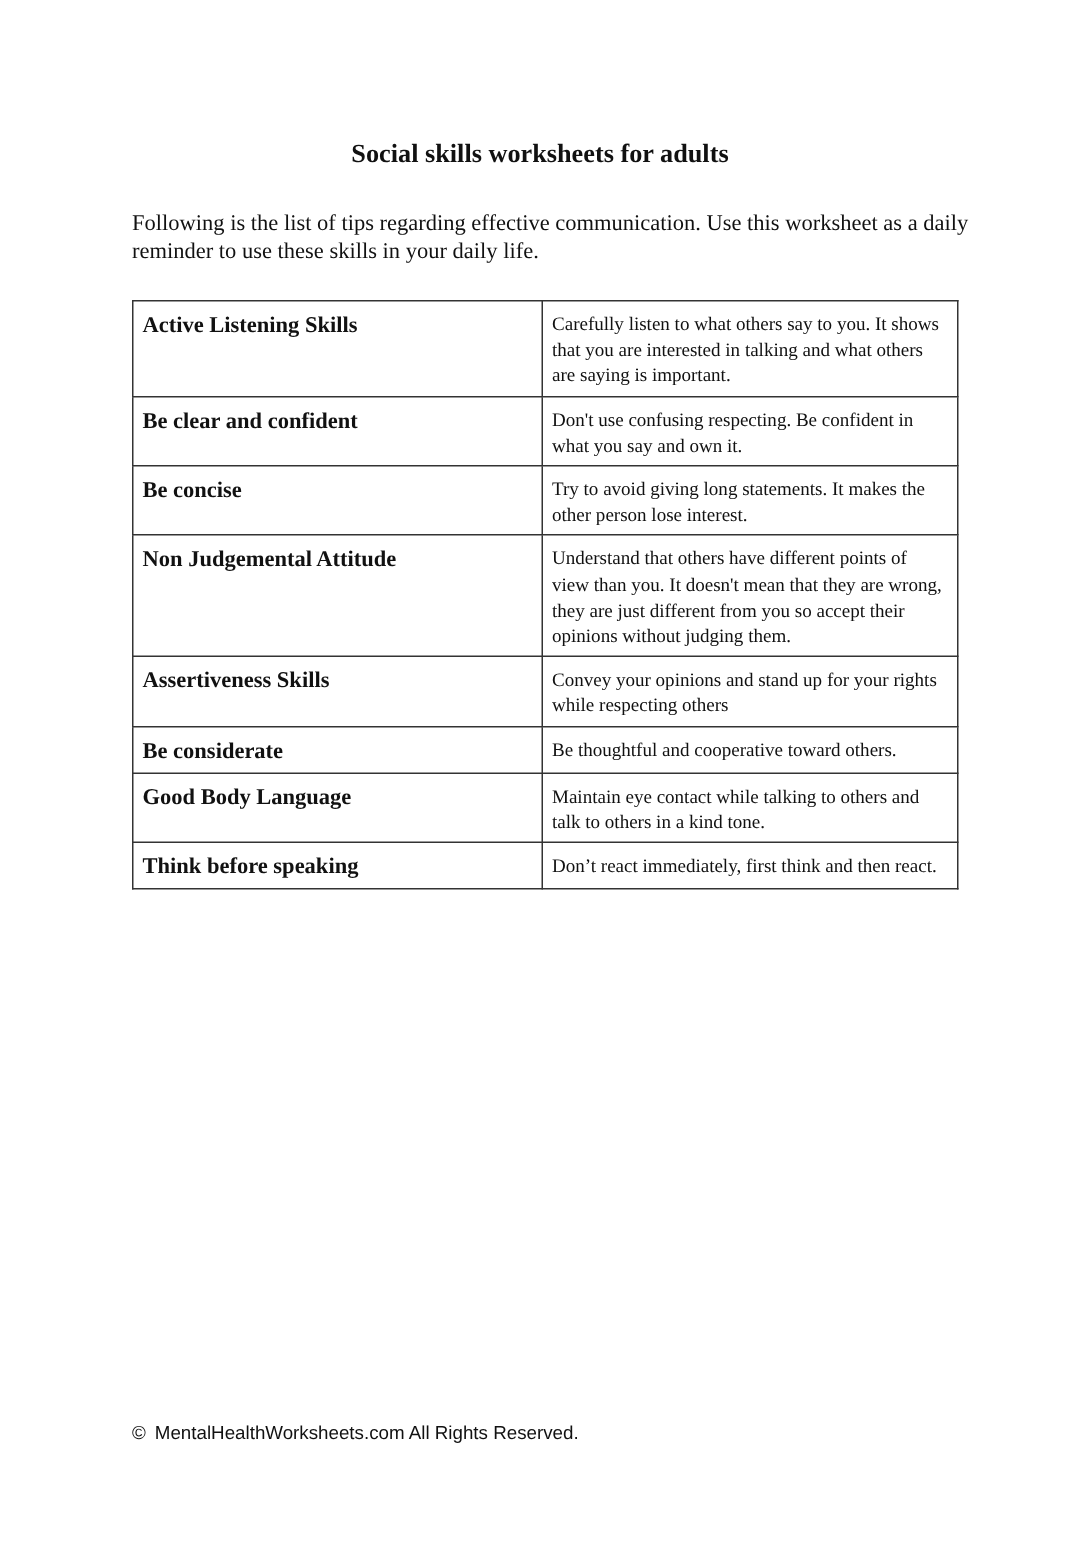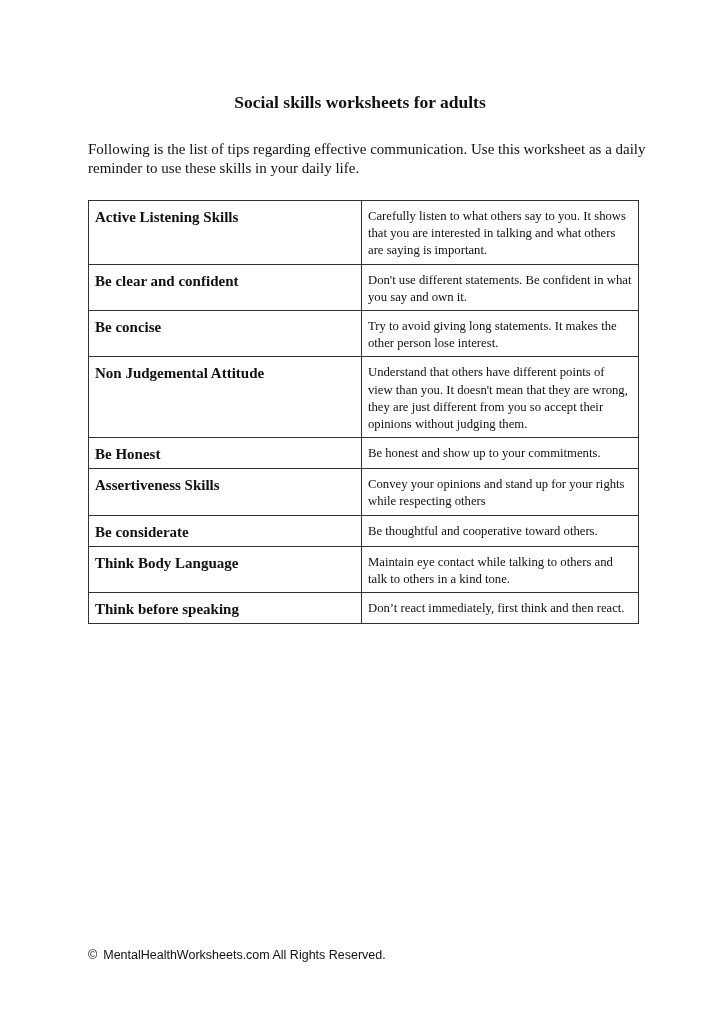--- a/index.html
+++ b/index.html
@@ -75,44 +75,40 @@
 <div class="intro">Following is the list of tips regarding effective communication. Use this worksheet as a daily reminder to use these skills in your daily life.</div>
 
 <table class="tips">
   <tbody>
     <tr>
       <td class="skill">Active Listening Skills</td>
       <td class="desc">Carefully listen to what others say to you. It shows that you are interested in talking and what others are saying is important.</td>
     </tr>
     <tr>
       <td class="skill">Be clear and confident</td>
-      <td class="desc">Don't use different statements. Be confident in what you say and own it.</td>
+      <td class="desc">Don't use confusing respecting. Be confident in what you say and own it.</td>
     </tr>
     <tr>
       <td class="skill">Be concise</td>
       <td class="desc">Try to avoid giving long statements. It makes the other person lose interest.</td>
     </tr>
     <tr>
       <td class="skill">Non Judgemental Attitude</td>
       <td class="desc">Understand that others have different points of view than you. It doesn't mean that they are wrong, they are just different from you so accept their opinions without judging them.</td>
     </tr>
     <tr>
-      <td class="skill">Be Honest</td>
-      <td class="desc">Be honest and show up to your commitments.</td>
-    </tr>
-    <tr>
       <td class="skill">Assertiveness Skills</td>
       <td class="desc">Convey your opinions and stand up for your rights while respecting others</td>
     </tr>
     <tr>
       <td class="skill">Be considerate</td>
       <td class="desc">Be thoughtful and cooperative toward others.</td>
     </tr>
     <tr>
-      <td class="skill">Think Body Language</td>
+      <td class="skill">Good Body Language</td>
       <td class="desc">Maintain eye contact while talking to others and talk to others in a kind tone.</td>
     </tr>
     <tr>
       <td class="skill">Think before speaking</td>
       <td class="desc">Don’t react immediately, first think and then react.</td>
     </tr>
   </tbody>
 </table>
 
 <div class="footer">

